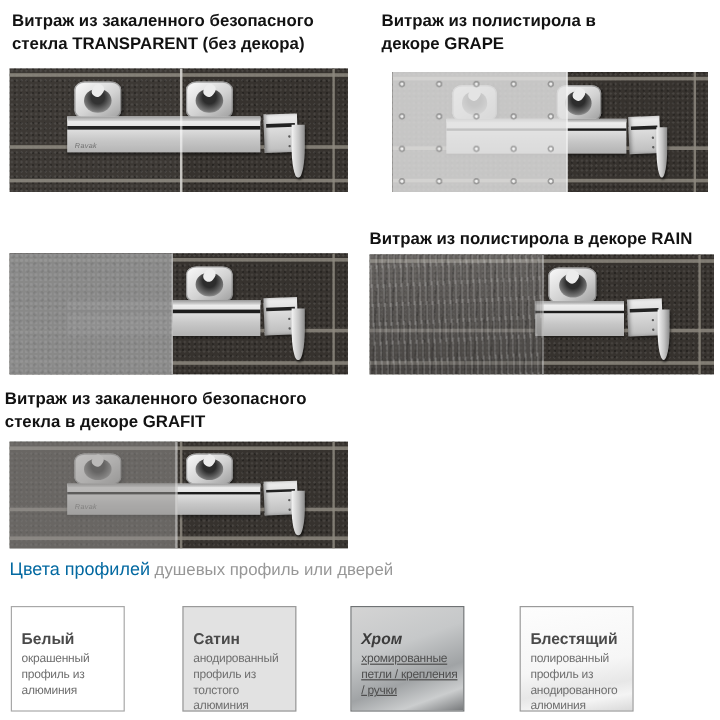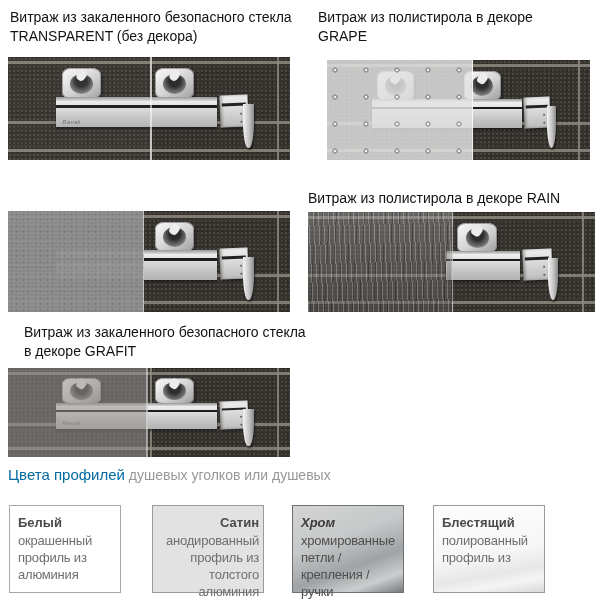--- a/index.html
+++ b/index.html
@@ -1,20 +1,20 @@
 <!DOCTYPE html>
 <html><head>
 <meta charset="utf-8">
 <style>
   html,body{margin:0;padding:0;background:#ffffff;}
   #page{position:relative;width:600px;height:600px;background:#fff;overflow:hidden;
         font-family:"Liberation Sans","DejaVu Sans",sans-serif;}
 
   
-  .glass-title{position:absolute;font-size:14px;font-weight:400;color:#121212;line-height:1.35;}
+  .glass-title{position:absolute;font-size:14px;font-weight:700;color:#121212;line-height:1.35;}
   .nowrap{white-space:nowrap;}
 
   
   .photo{position:absolute;margin:0;overflow:hidden;
          background-color:#36322e;
          background-image:
            radial-gradient(rgba(255,255,255,0.10) 0.7px, transparent 1.2px),
            radial-gradient(rgba(0,0,0,0.28) 0.8px, transparent 1.3px);
          background-size:4px 4px,5px 5px;background-position:0 0,2px 3px;}
   .grout{position:absolute;background:#8d887f;opacity:.85;z-index:2;}
@@ -75,29 +75,29 @@
          repeating-linear-gradient(87deg, rgba(235,235,235,.28) 0 1px, transparent 1px 5px),
          repeating-linear-gradient(93deg, rgba(0,0,0,.2) 0 1px, transparent 1px 7px),
          linear-gradient(180deg, rgba(205,205,205,.18), rgba(55,55,55,.28));}
   .photo--rain .bar{left:48%;width:26%;}
 
   
   .profiles-heading{position:absolute;left:8px;top:466px;font-size:15px;color:#333;}
   .profiles-heading .main{font-weight:400;color:#0369a1;}
   .profiles-heading .sub{font-weight:400;color:#979797;font-size:14px;}
 
-  .card{position:absolute;top:505px;width:112px;height:88px;box-sizing:border-box;
-        border:1px solid #9a9a9a;padding:9px 4px 0 8px;}
+  .card{position:absolute;top:505px;width:95px;height:88px;box-sizing:border-box;
+        border:1px solid #9a9a9a;padding:19px 4px 0 8px;}
   .card-name{font-size:13px;font-weight:700;color:#4a4a4a;margin-bottom:3px;}
-  .card-line{font-size:13px;color:#6f6f6f;line-height:1.3;letter-spacing:-0.2px;}
+  .card-line{font-size:10px;color:#6f6f6f;line-height:1.3;letter-spacing:-0.2px;}
   .card--white{left:9px;background:#ffffff;border-color:#a8a8a8;}
-  .card--satin{left:152px;background:#e2e2e2;text-align:right;}
+  .card--satin{left:152px;background:#e2e2e2;}
   .card--chrome{left:292px;border-color:#6f7274;
         background:linear-gradient(160deg,#d4d4d4 0%,#c6c8c9 38%,#a0a3a5 66%,#cbcdce 84%,#77797b 100%);}
-  .card--chrome .card-name{color:#3c3c3c;font-style:italic;} .card--chrome .card-line{color:#4e4e4e;}
+  .card--chrome .card-name{color:#3c3c3c;font-style:italic;} .card--chrome .card-line{color:#4e4e4e;text-decoration:underline;}
   .card--gloss{left:433px;
         background:linear-gradient(170deg,#fdfdfd 0%,#f6f6f6 55%,#e7e7e7 75%,#f4f4f4 86%,#d9d9d9 100%);}
 </style>
 </head>
 <body>
 
 <div id="page">
 
   <h3 class="glass-title" style="left:10px;top:8px;width:288px;margin:0">Витраж из закаленного безопасного стекла TRANSPARENT (без декора)</h3>
   <figure class="photo photo--transparent" style="left:8px;top:57px;width:282px;height:103px">
@@ -150,39 +150,39 @@
     <div class="grout grout-h g-h3"></div>
     <div class="grout grout-v g-v2"></div>
 
     <div class="bracket b2"></div>
     <div class="bar"></div>
     <div class="cap"></div>
     <div class="handle"></div>
     <div class="pane"></div>
   </figure>
 
-  <h3 class="glass-title" style="left:24px;top:323px;width:288px;margin:0">Витраж из закаленного безопасного стекла в декоре GRAFIT</h3>
+  <h3 class="glass-title" style="left:4px;top:323px;width:288px;margin:0">Витраж из закаленного безопасного стекла в декоре GRAFIT</h3>
   <figure class="photo photo--grafit" style="left:8px;top:368px;width:282px;height:89px">
     <div class="grout grout-h g-h1"></div>
     <div class="grout grout-h g-h2"></div>
     <div class="grout grout-h g-h3"></div>
     <div class="grout grout-v g-v1"></div>
     <div class="grout grout-v g-v2"></div>
     <div class="bracket b1"></div>
     <div class="bracket b2"></div>
     <div class="bar">
       <span class="bar-logo">Ravak</span>
     </div>
     <div class="cap"></div>
     <div class="handle"></div>
     <div class="pane"></div>
   </figure>
 
   <div class="profiles-heading">
-    <span class="main">Цвета профилей</span><span class="sub"> душевых уголков или душевых</span>
+    <span class="main">Цвета профилей</span><span class="sub"> душевых профиль или дверей</span>
   </div>
 
   <div class="card card--white">
     <div class="card-name">Белый</div>
     <div class="card-line">окрашенный профиль из</div>
     <div class="card-line">алюминия</div>
   </div>
 
   <div class="card card--satin">
     <div class="card-name">Сатин</div>
@@ -192,15 +192,16 @@
 
   <div class="card card--chrome">
     <div class="card-name">Хром</div>
     <div class="card-line">хромированные</div>
     <div class="card-line">петли / крепления / ручки</div>
   </div>
 
   <div class="card card--gloss">
     <div class="card-name">Блестящий</div>
     <div class="card-line">полированный профиль из</div>
+    <div class="card-line">анодированного алюминия</div>
   </div>
 
 </div>
 
 </body></html>

